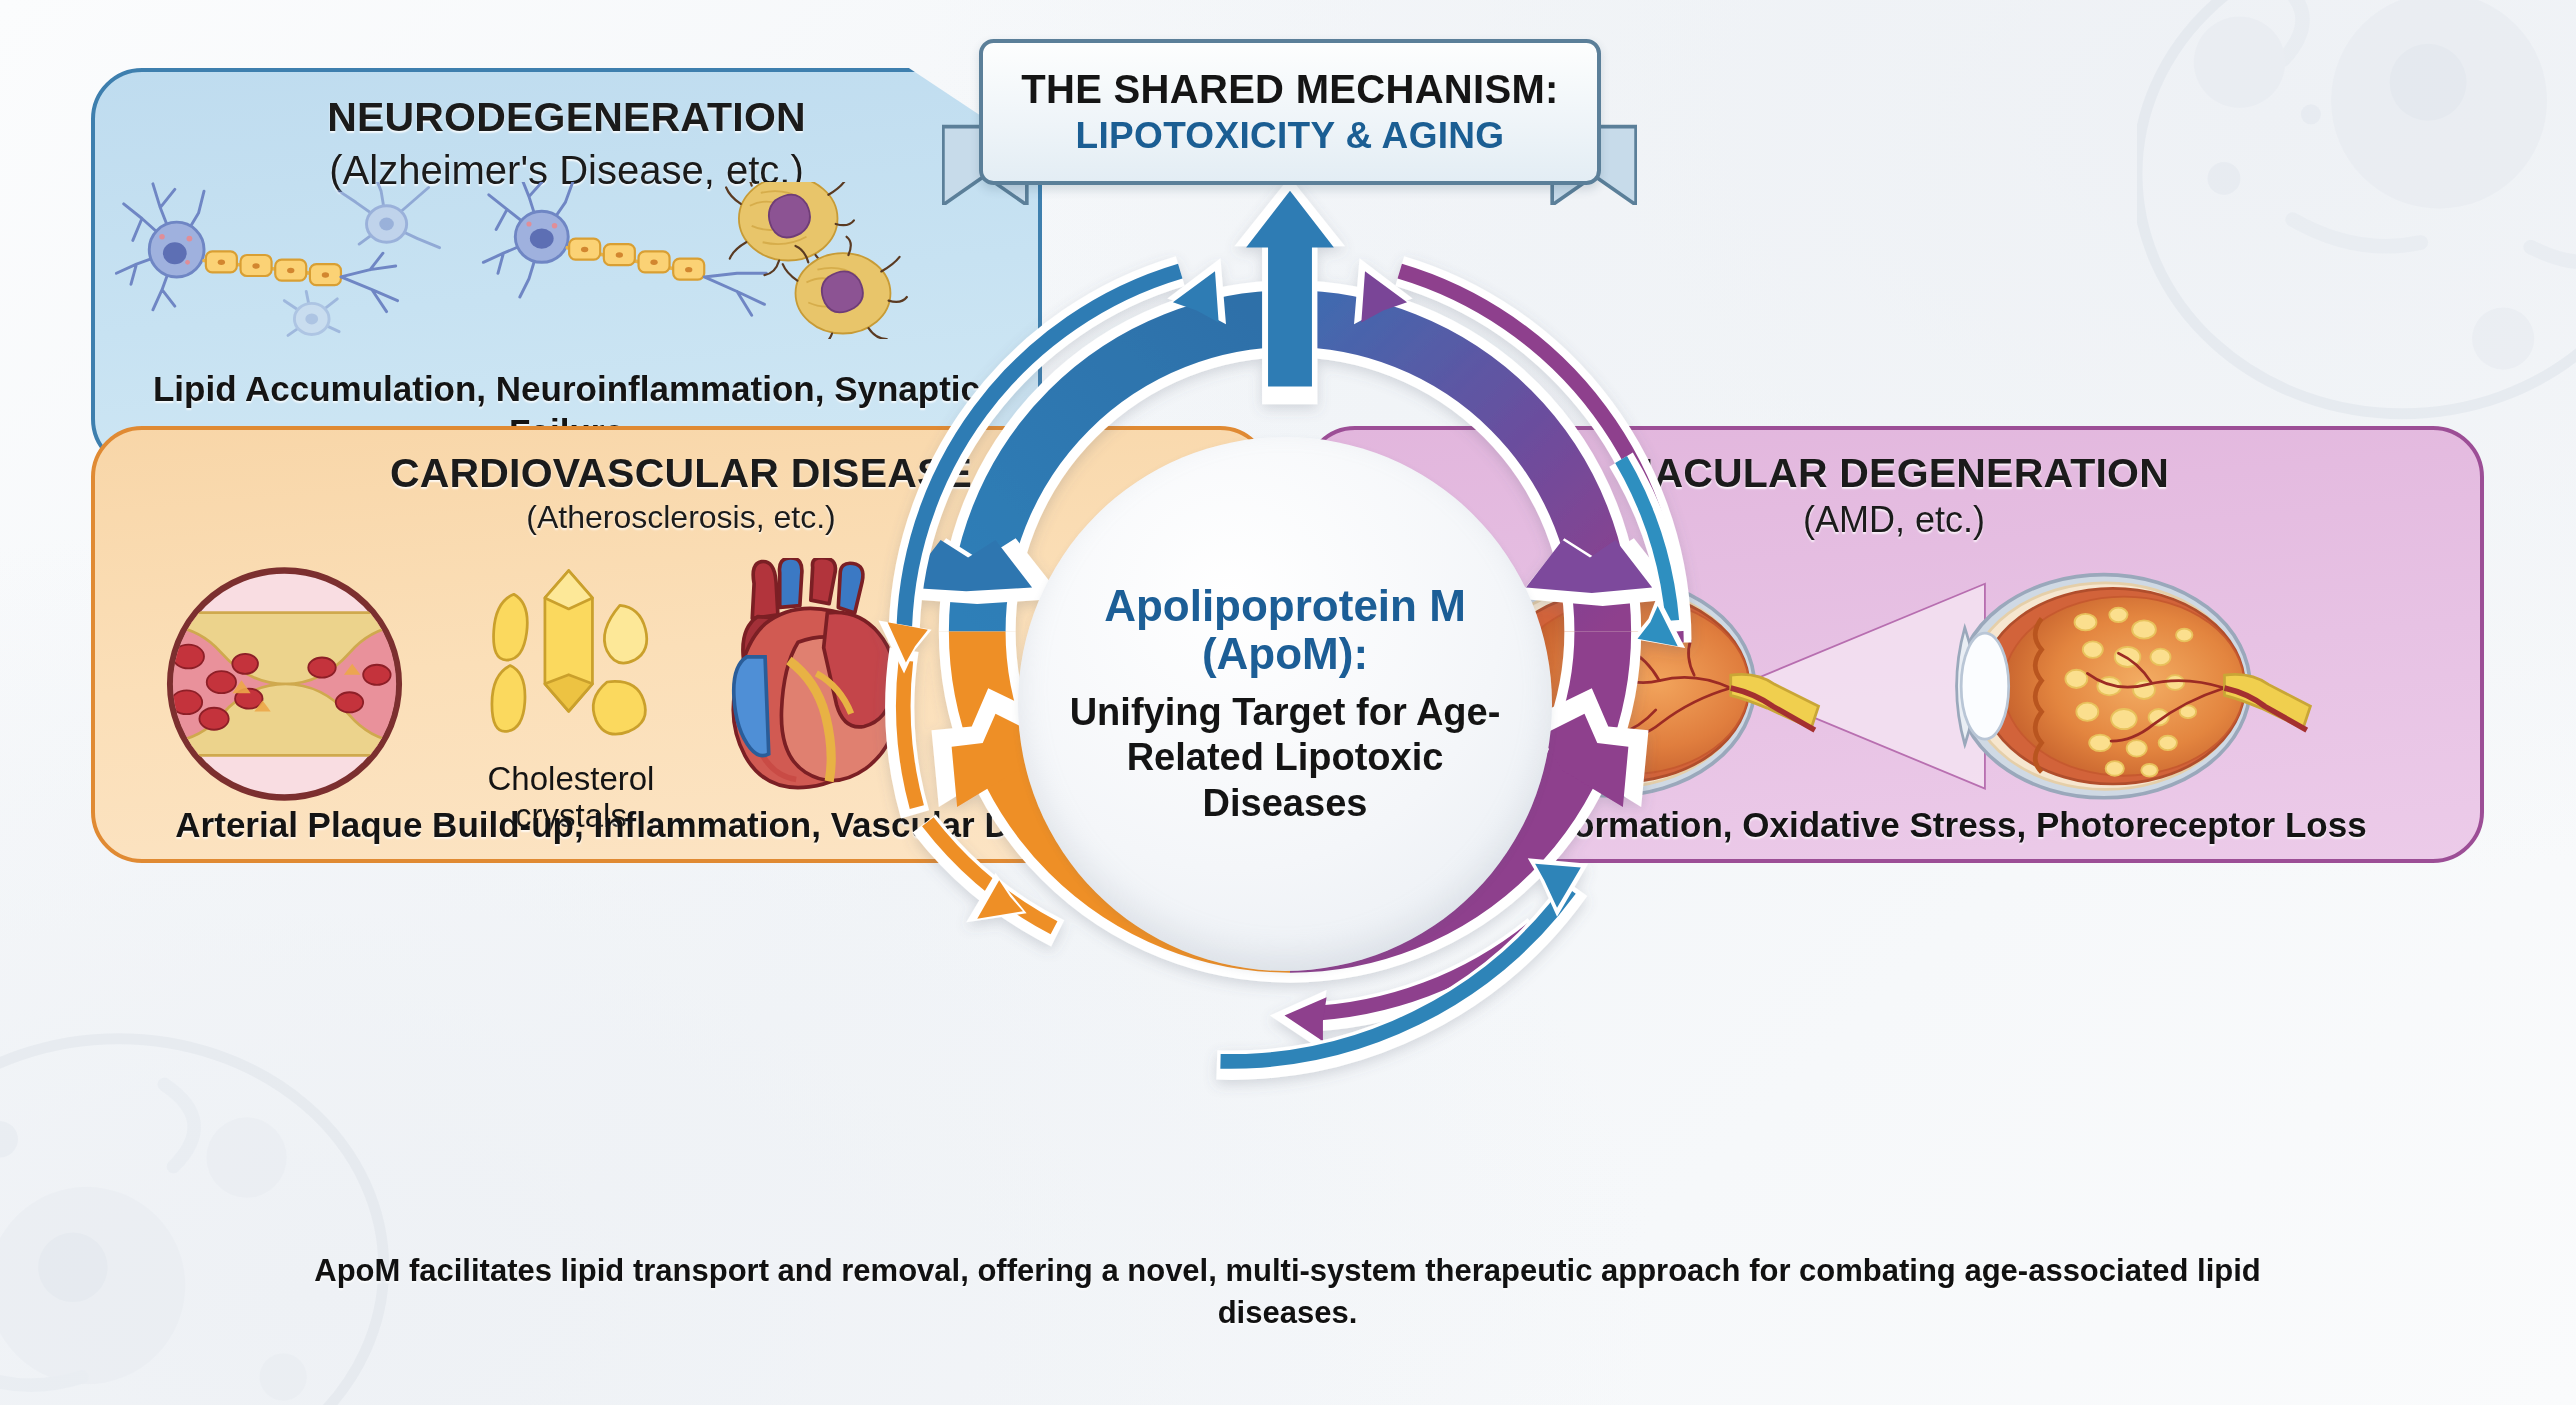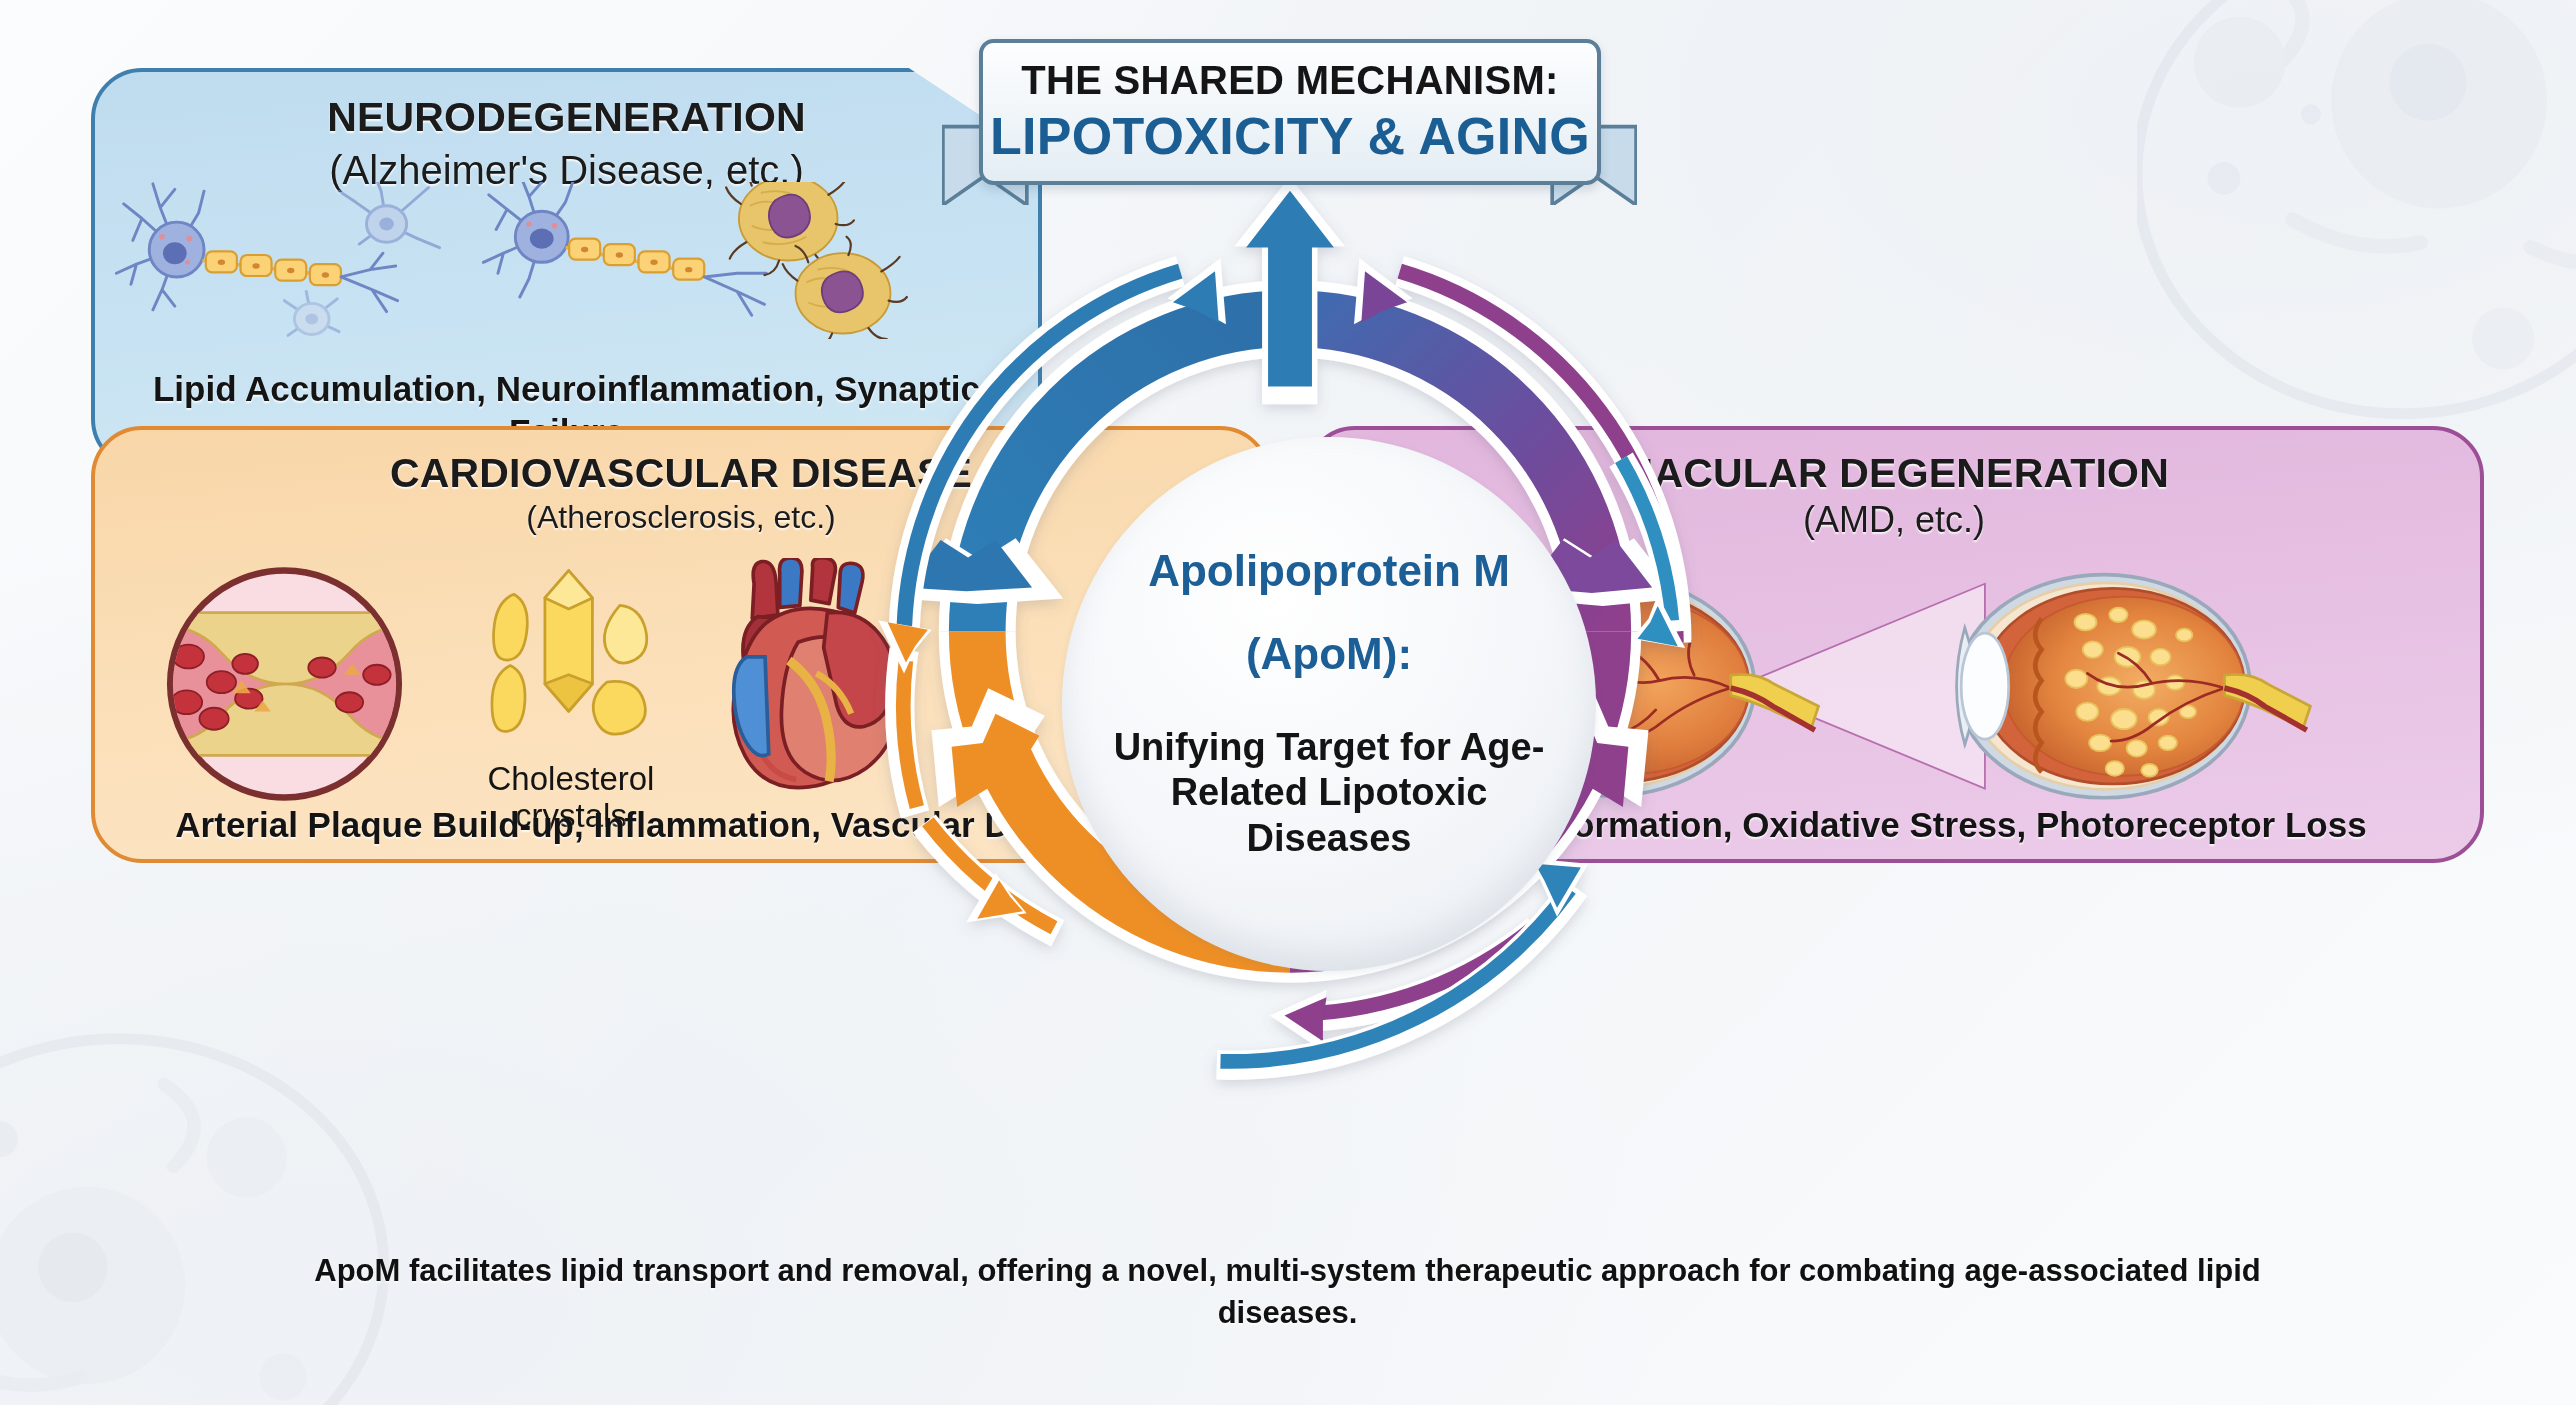--- a/index.html
+++ b/index.html
@@ -65,30 +65,30 @@
   
   #banner { position:absolute; left:942px; top:39px; width:695px; height:166px; }
   #banner .plate {
     position:absolute; left:37px; top:0; width:622px; height:146px;
     background:linear-gradient(180deg,#fdfefe 0%,#eef4f8 60%,#e3edf4 100%);
     border:4.6px solid #5b7f99; border-radius:14.6px;
     box-shadow:0 4.6px 9.1px rgba(40,70,95,.16);
     display:flex; flex-direction:column; align-items:center; justify-content:center;
   }
   #banner .l1 { font-size:40px; font-weight:bold; color:#151515; letter-spacing:0.3px; }
-  #banner .l2 { font-size:52px; font-weight:bold; color:#1b5e93; margin-top:2.7px; letter-spacing:0.3px; }
+  #banner .l2 { font-size:37px; font-weight:bold; color:#1b5e93; margin-top:2.7px; letter-spacing:0.3px; }
 
   
   #hub {
-    position:absolute; left:1062px; top:437px; width:534px; height:534px;
+    position:absolute; left:1018px; top:437px; width:534px; height:534px;
     border-radius:50%;
     background:radial-gradient(circle at 40% 30%, #ffffff 0%, #f4f6f9 55%, #e7ecf2 100%);
     box-shadow:inset 0 -14.6px 31px rgba(150,160,175,.20), 0 2.7px 7.3px rgba(80,95,115,.10);
     display:flex; flex-direction:column; align-items:center; justify-content:center;
-    text-align:center; padding:0 38px;gap:35px;
+    text-align:center; padding:0 38px;
   }
   #hub .b1 { font-size:44px; font-weight:bold; color:#1c5e96; line-height:1.1; }
   #hub .b2 { font-size:44px; font-weight:bold; color:#1c5e96; line-height:1.1; margin-bottom:11px; }
   #hub .b3 { font-size:38px; font-weight:bold; color:#141414; line-height:1.2; }
 
   
   .art { position:absolute; }
 
   
   #footer {

